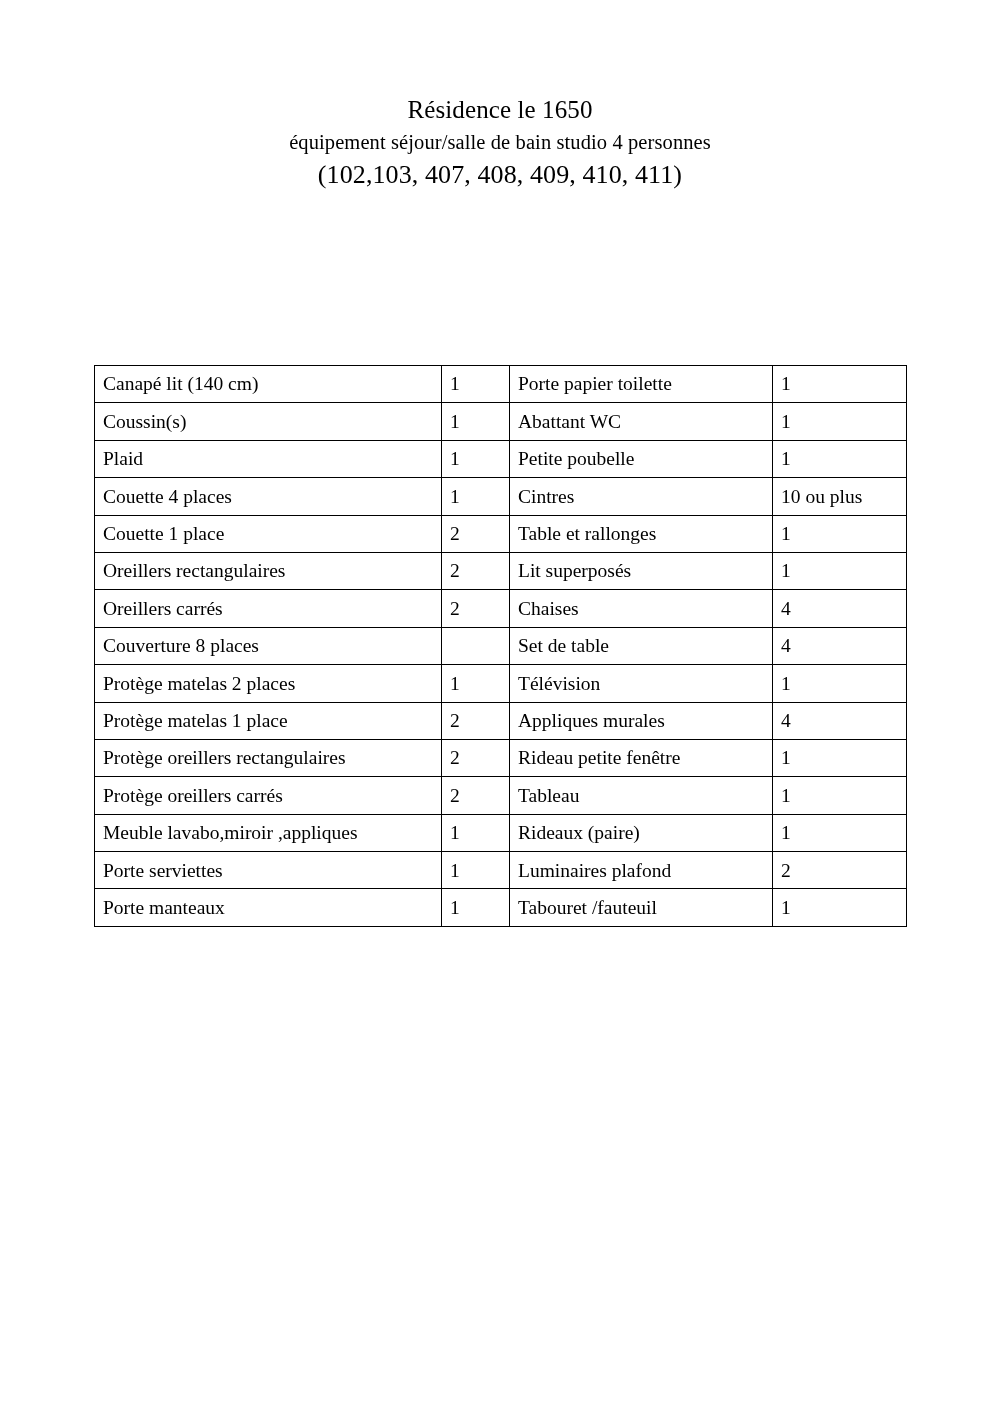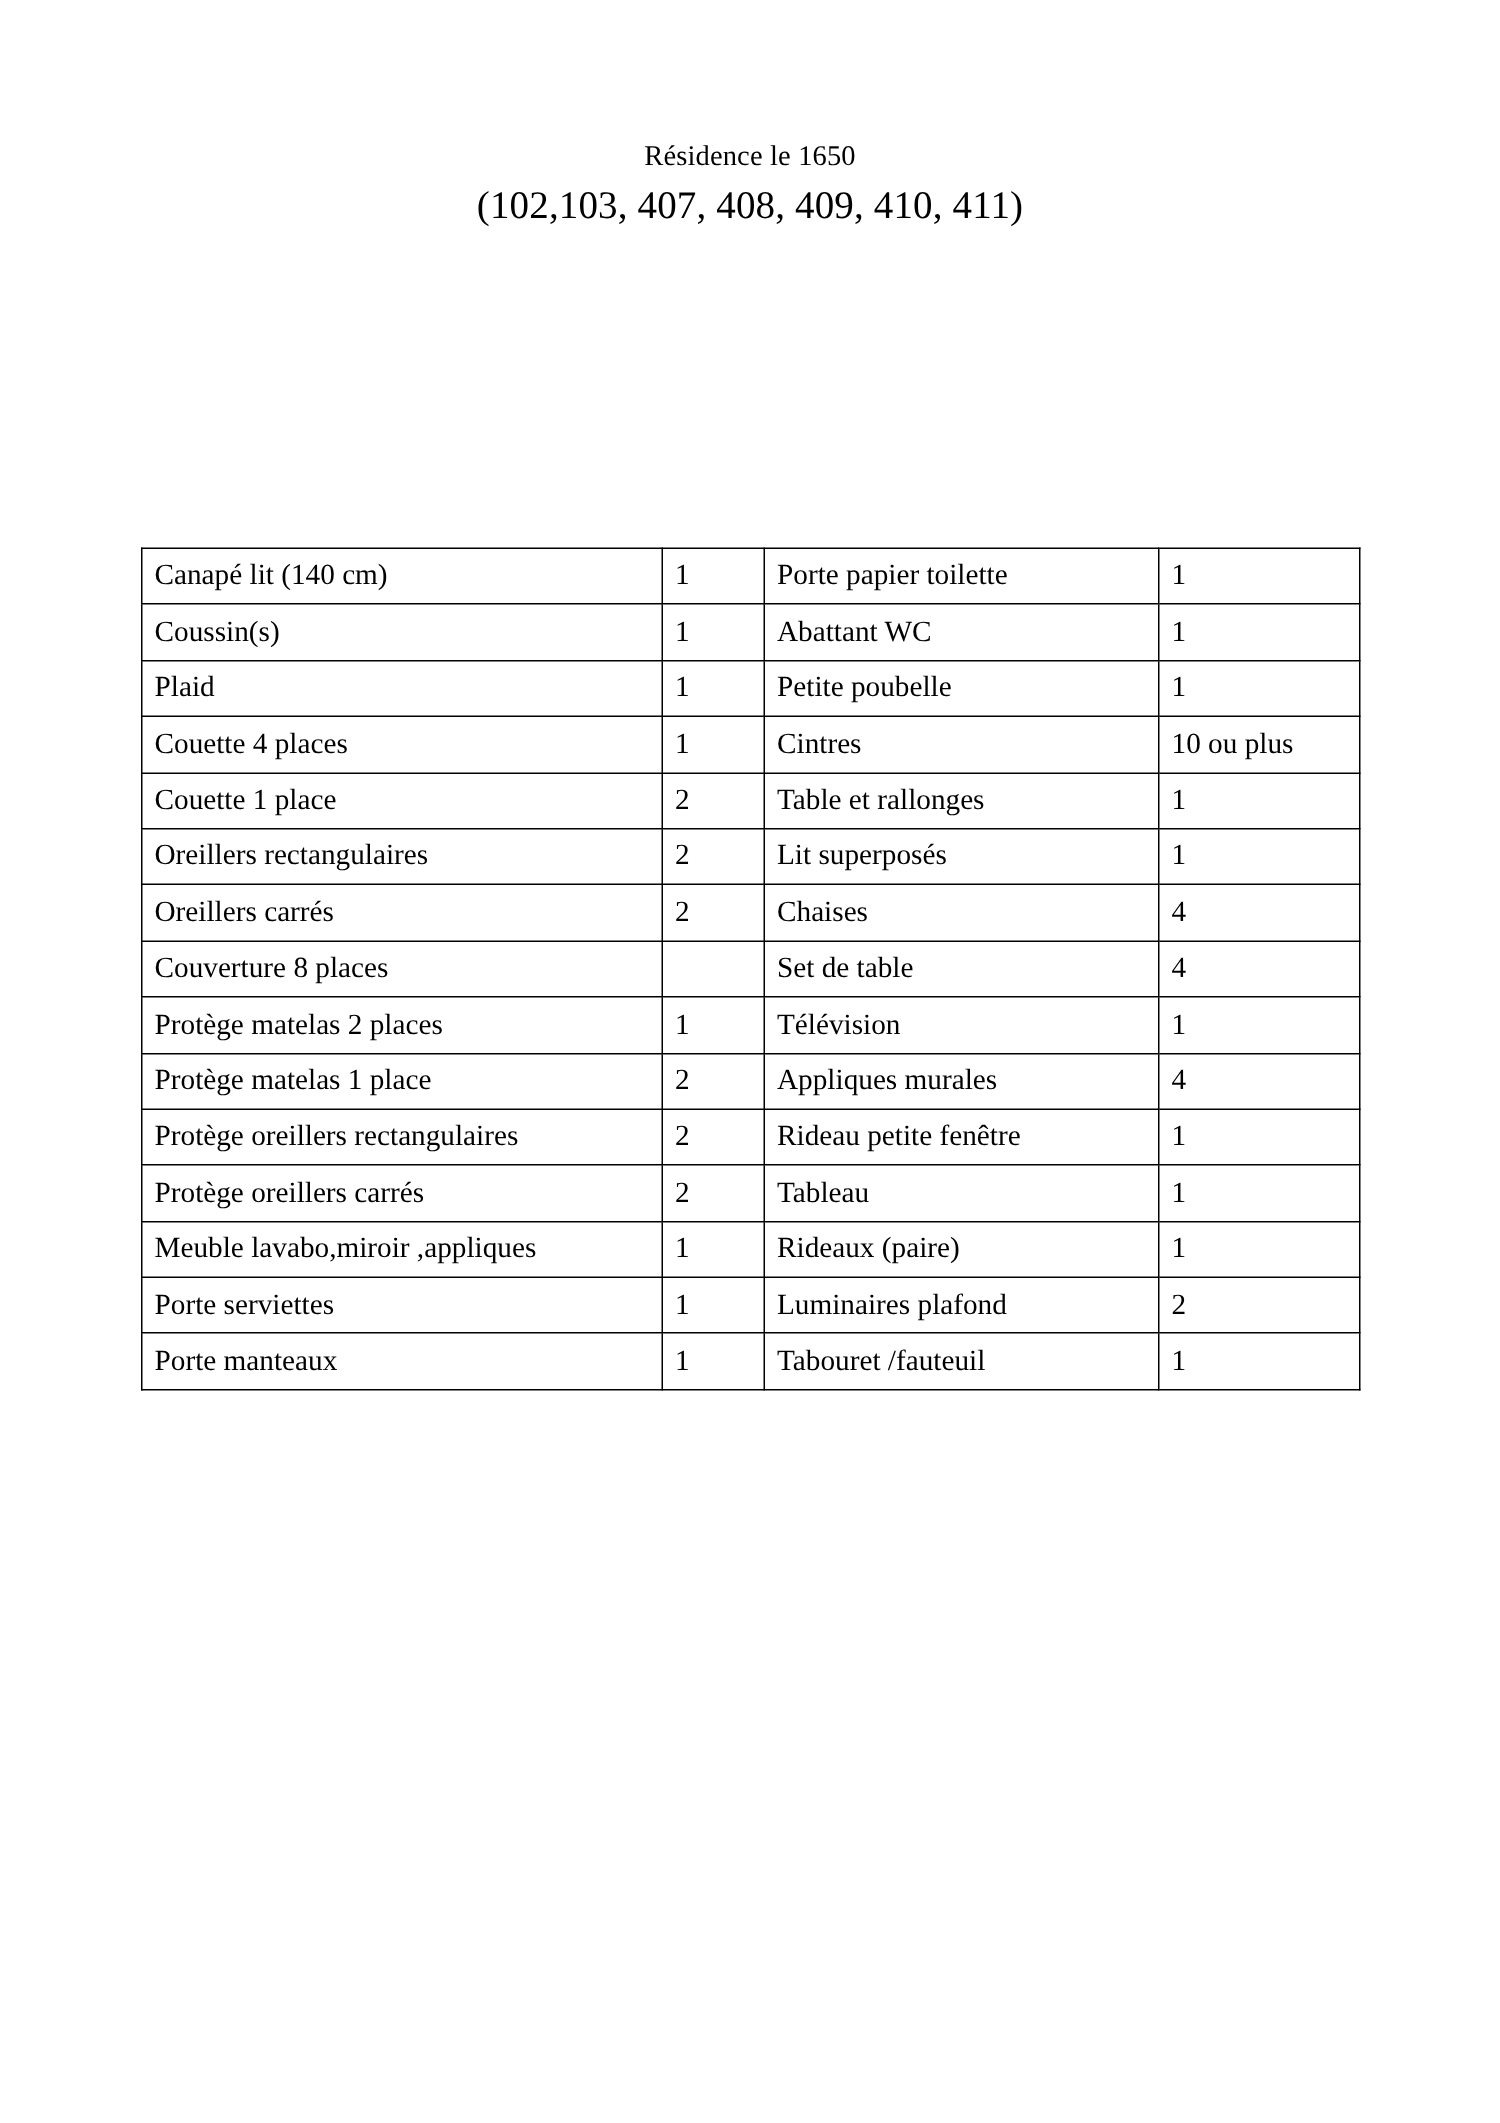--- a/index.html
+++ b/index.html
@@ -22,21 +22,21 @@
   }
   .title-block {
     text-align: center;
     margin-top: 92px;
     line-height: 1.42;
   }
   .title-line {
     font-size: 20.5px;
     letter-spacing: 0.1px;
   }
-  .title-line-1 { font-size: 19px; }
+  .title-line-1 { font-size: 25px; }
   .title-line-2 { font-size: 20.5px; }
   .title-line-3 { font-size: 26px; }
 
   .table-wrap {
     position: absolute;
     left: 94px;
     top: 273px;
     width: 812px;
   }
   table.inventory {
@@ -59,20 +59,21 @@
   col.c3 { width: 263px; }
   col.c4 { width: 134px; }
 </style>
 </head>
 <body>
 
 <div class="page">
 
   <div class="title-block">
     <div class="title-line title-line-1">Résidence le 1650</div>
+    <div class="title-line title-line-2">équipement séjour/salle de bain  studio 4 personnes</div>
     <div class="title-line title-line-3">(102,103, 407, 408, 409, 410, 411)</div>
   </div>
 
   <div class="table-wrap">
     <table class="inventory">
       <colgroup>
         <col class="c1">
           <col class="c2">
           <col class="c3">
           <col class="c4">

